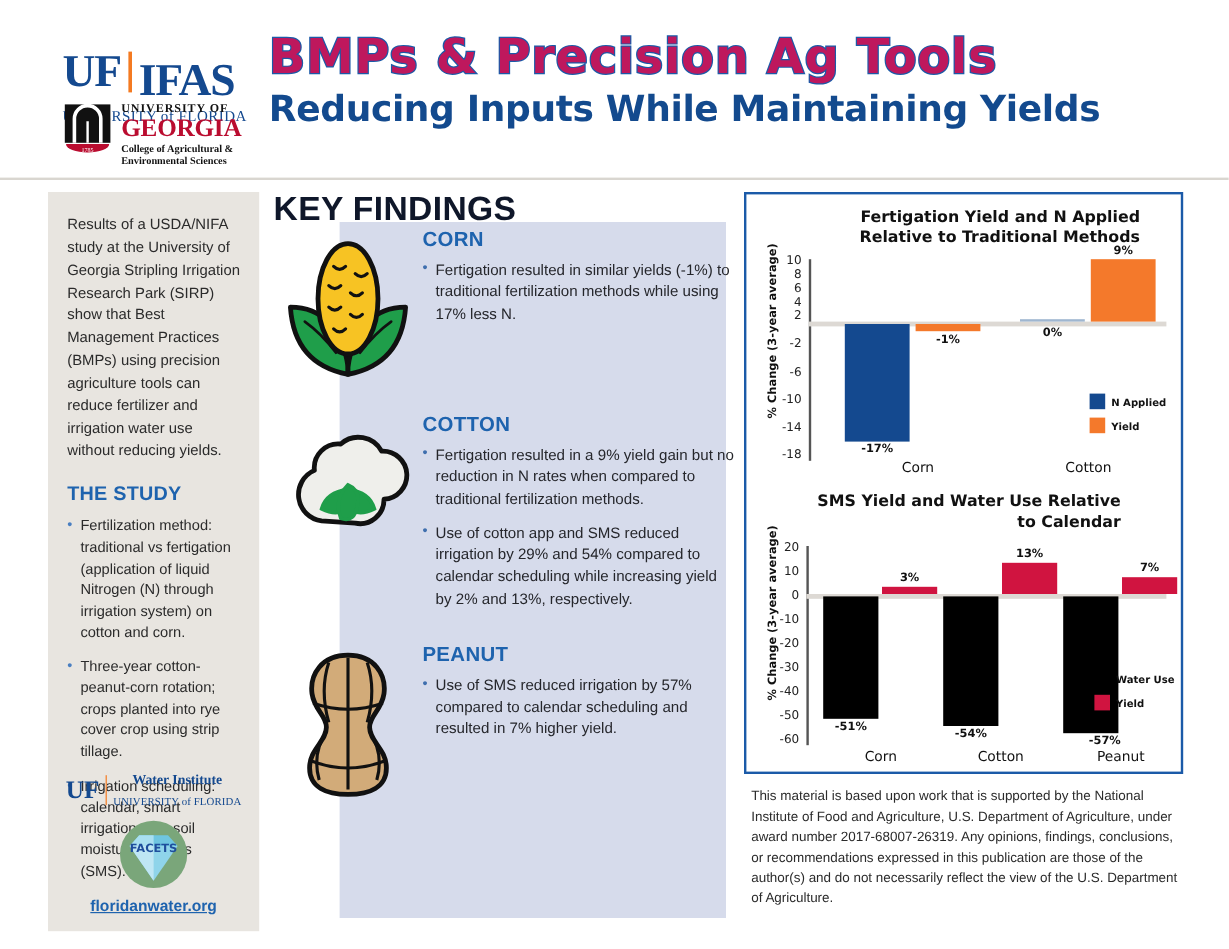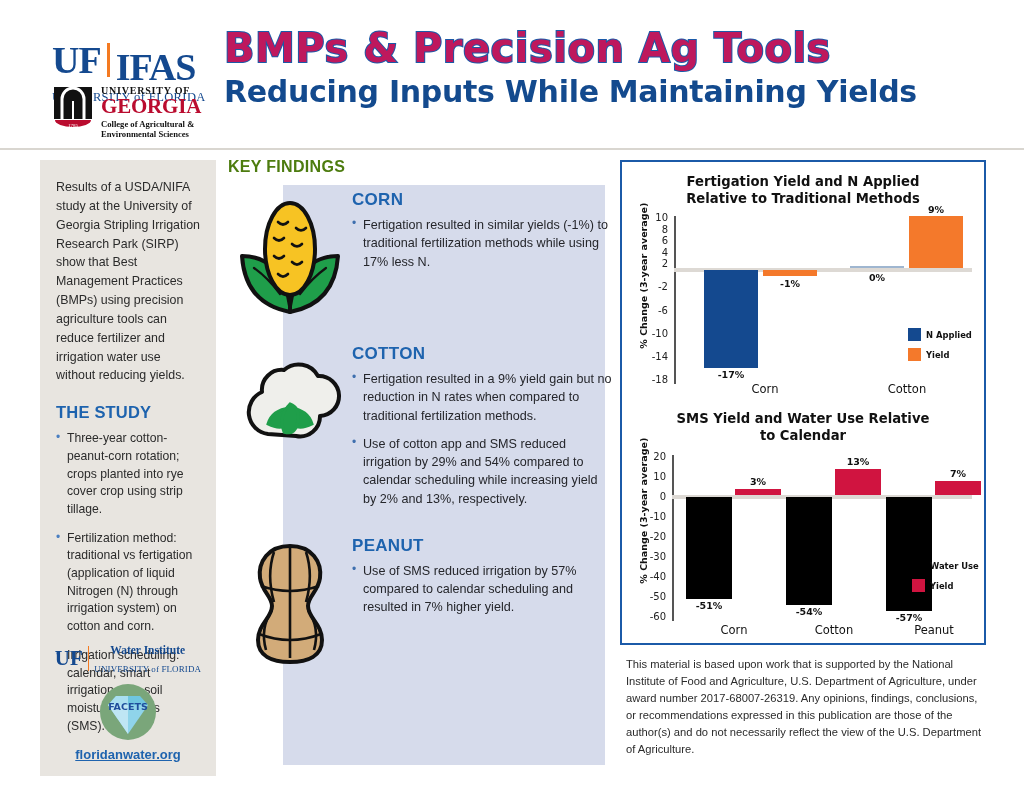--- a/index.html
+++ b/index.html
@@ -51,35 +51,35 @@
   .wi-logo { display: inline-flex; align-items: center; justify-content: center; }
   .wi-uf { font-family: "Liberation Serif", serif; font-weight: bold; font-size: 21px; color: #14498f; }
   .wi-div { width: 1.5px; height: 25px; background: #f47a21; margin: 0 5px; }
   .wi-t { text-align: center; }
   .wi-t1 { font-family: "Liberation Serif", serif; font-size: 11.5px; color: #14498f; font-weight: bold; line-height: 1.1; }
   .wi-t2 { font-family: "Liberation Serif", serif; font-size: 9px; color: #14498f; letter-spacing: 0.1px; }
   .facets { margin: 7px auto 0 auto; width: 58px; height: 58px; }
   .sb-url { margin-top: 6px; font-size: 13px; font-weight: bold; color: #1e63ae; text-decoration: underline; }
 
   
-  .kf-title { position: absolute; left: 228px; top: 158px; font-size: 16px; font-weight: bold; color: #4d7c0f; letter-spacing: 0.3px; }
+  .kf-title { position: absolute; left: 228px; top: 158px; font-size: 28px; font-weight: bold; color: #0f172a; letter-spacing: 0.3px; }
   .kf-panel { position: absolute; left: 283px; top: 185px; width: 322px; height: 580px; background: #d6dbeb; }
   .findings { position: absolute; left: 232px; top: 190px; width: 380px; }
   .crop-block { position: relative; display: flex; margin-bottom: 14px; }
   .crop-icon { width: 116px; flex: 0 0 116px; display: flex; align-items: flex-start; justify-content: center; padding-top: 4px; }
   .crop-body { flex: 1; padding-left: 4px; }
   .crop-h { font-size: 17px; font-weight: bold; color: #1e63ae; letter-spacing: 0.3px; margin-bottom: 6px; }
   .crop-list { list-style: none; }
   .crop-list li { position: relative; padding-left: 11px; font-size: 12.6px; line-height: 1.45; color: #25262b; margin-bottom: 10px; }
   .crop-list li:before { content: "•"; position: absolute; left: 0; top: -1px; color: #3f6fae; font-size: 12px; }
 
   
   .charts { position: absolute; left: 620px; top: 160px; width: 366px; height: 485px; border: 2px solid #1b5aa8; background: #fff; }
   .chart-box { position: relative; width: 100%; }
-  .ch-title { text-align: center; font-size: 13.2px; font-weight: bold; color: #111; line-height: 1.25; font-family: "DejaVu Sans", sans-serif; }
+  .ch-title { text-align: right; font-size: 13.2px; font-weight: bold; color: #111; line-height: 1.25; font-family: "DejaVu Sans", sans-serif; }
   .plot-wrap { position: relative; }
   .ylabel { position: absolute; font-size: 9.5px; font-weight: bold; color: #111; transform: rotate(-90deg); transform-origin: center; white-space: nowrap; text-align: center; line-height: 1.2; font-family: "DejaVu Sans", sans-serif; }
   .ytick { position: absolute; font-size: 10px; color: #222; text-align: right; width: 26px; font-family: "DejaVu Sans", sans-serif; }
   .axisline { position: absolute; background: #555; }
   .zeroline { position: absolute; background: #ddd9d4; height: 4px; }
   .bar { position: absolute; }
   .bar-lab { position: absolute; font-size: 9.5px; font-weight: bold; color: #111; text-align: center; font-family: "DejaVu Sans", sans-serif; }
   .cat-lab { position: absolute; font-size: 11.5px; color: #111; text-align: center; font-family: "DejaVu Sans", sans-serif; }
   .legend { position: absolute; }
   .lg-row { display: flex; align-items: center; margin-bottom: 7px; }
@@ -128,22 +128,22 @@
       <div class="title-main">BMPs &amp; Precision Ag Tools</div>
       <div class="title-sub">Reducing Inputs While Maintaining Yields</div>
     </div>
   </div>
   <div class="header-rule"></div>
 
   <div class="sidebar">
     <div class="sb-intro">Results of a USDA/NIFA study at the University of Georgia Stripling Irrigation Research Park (SIRP) show that Best Management Practices (BMPs) using precision agriculture tools can reduce fertilizer and irrigation water use without reducing yields.</div>
     <div class="sb-h">THE STUDY</div>
     <ul class="sb-list">
+      <li>Fertilization method: traditional vs fertigation (application of liquid Nitrogen (N) through irrigation system) on cotton and corn.</li>
       <li>Three-year cotton-peanut-corn rotation; crops planted into rye cover crop using strip tillage.</li>
-      <li>Fertilization method: traditional vs fertigation (application of liquid Nitrogen (N) through irrigation system) on cotton and corn.</li>
       <li>Irrigation scheduling: calendar, smart irrigation app, soil moisture sensors (SMS).</li>
     </ul>
 
     <div class="sb-logos">
       <div class="wi-logo">
         <span class="wi-uf">UF</span>
         <span class="wi-div"></span>
         <span class="wi-t">
           <span class="wi-t1">Water Institute</span><br>
           <span class="wi-t2">UNIVERSITY of FLORIDA</span>
@@ -318,21 +318,21 @@
         <div class="bar-lab" style="left:62px; top:149px; width:50px;">-51%</div>
         <div class="bar" style="left:113px; top:38px; width:46px; height:6px; background:#d01440;"></div>
         <div class="bar-lab" style="left:113px; top:25px; width:46px;">3%</div>
 
         <div class="bar" style="left:164px; top:46px; width:46px; height:108px; background:#000;"></div>
         <div class="bar-lab" style="left:162px; top:155px; width:50px;">-54%</div>
         <div class="bar" style="left:213px; top:18px; width:46px; height:26px; background:#d01440;"></div>
         <div class="bar-lab" style="left:213px; top:5px; width:46px;">13%</div>
 
         <div class="bar" style="left:264px; top:46px; width:46px; height:114px; background:#000;"></div>
-        <div class="bar-lab" style="left:262px; top:161px; width:50px;">-57%</div>
+        <div class="bar-lab" style="left:262px; top:161px; width:50px;text-align:right;">-57%</div>
         <div class="bar" style="left:313px; top:30px; width:46px; height:14px; background:#d01440;"></div>
         <div class="bar-lab" style="left:313px; top:17px; width:46px;">7%</div>
 
         <div class="cat-lab" style="left:77px; top:172px; width:70px;">Corn</div>
         <div class="cat-lab" style="left:177px; top:172px; width:70px;">Cotton</div>
         <div class="cat-lab" style="left:277px; top:172px; width:70px;">Peanut</div>
 
         <div class="legend" style="left:290px; top:108px;">
           <div class="lg-row">
             <span class="lg-sw" style="background:#000;"></span>

